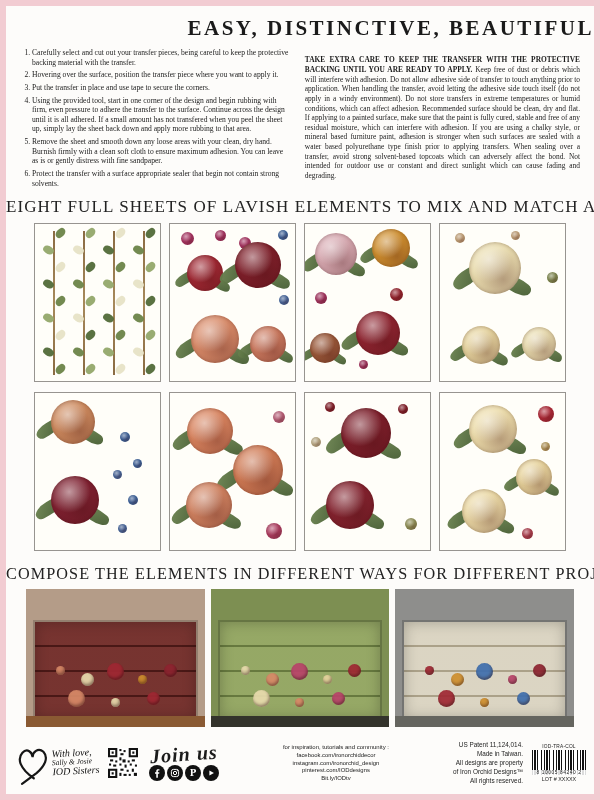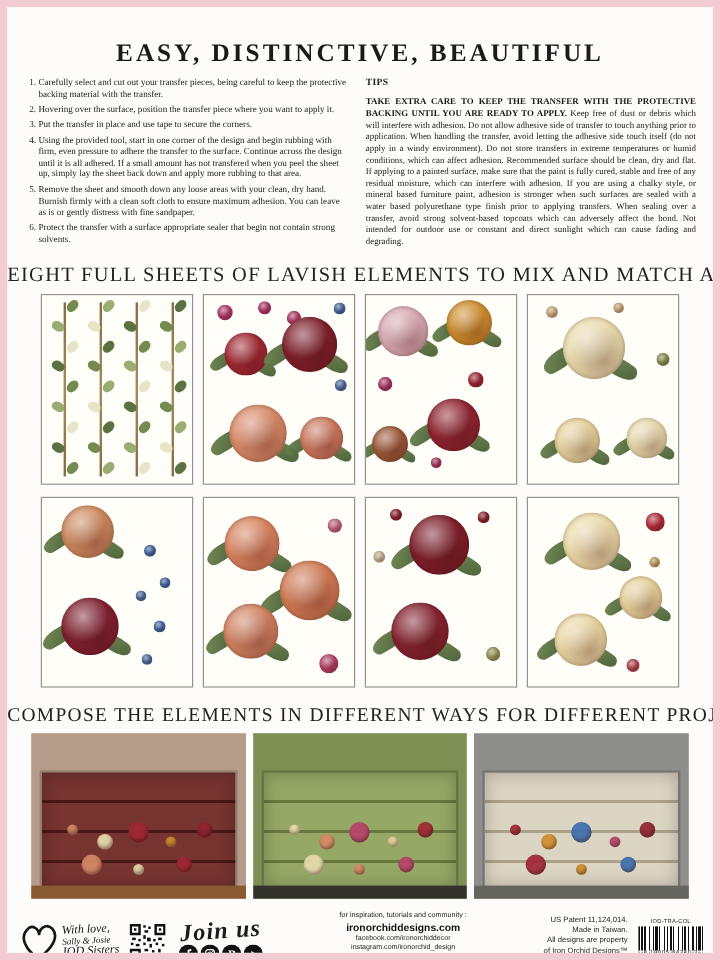--- a/index.html
+++ b/index.html
@@ -1,21 +1,21 @@
 <!DOCTYPE html>
 <html><head>
 <meta charset="utf-8">
 <style>
   html,body{margin:0;padding:0;}
   body{width:600px;height:800px;background:#fff;font-family:"Liberation Serif",serif;color:#1b1b1b;}
   .package{position:absolute;inset:0;width:600px;height:800px;box-sizing:border-box;
     background:#fdfcfa;border:6px solid #f2ccd2;overflow:hidden;}
 
   
-  .main-title{margin-top:26px;text-align:center;font-weight:bold;font-size:21px;
+  .main-title{margin-top:10px;text-align:right;font-weight:bold;font-size:21px;
     letter-spacing:2.5px;color:#1a1a1a;}
   .cols{display:flex;gap:16px;padding:7px 14px 0 14px;}
   .col-left{width:48%;}
   .col-right{flex:1;}
   .col-heading{font-weight:bold;font-size:8px;letter-spacing:.3px;margin:0 0 3px 0;}
   ol.instructions{margin:0;padding-left:12px;font-size:7.6px;line-height:1.27;}
   ol.instructions li{margin-bottom:3px;}
   .tips-text{font-size:7.4px;line-height:1.3;text-align:justify;}
   .tips-lead{font-weight:bold;}
 
@@ -83,21 +83,20 @@
       <ol class="instructions">
           <li>Carefully select and cut out your transfer pieces, being careful to keep the protective backing material with the transfer.</li>
           <li>Hovering over the surface, position the transfer piece where you want to apply it.</li>
           <li>Put the transfer in place and use tape to secure the corners.</li>
           <li>Using the provided tool, start in one corner of the design and begin rubbing with firm, even pressure to adhere the transfer to the surface. Continue across the design until it is all adhered. If a small amount has not transfered when you peel the sheet up, simply lay the sheet back down and apply more rubbing to that area.</li>
           <li>Remove the sheet and smooth down any loose areas with your clean, dry hand. Burnish firmly with a clean soft cloth to ensure maximum adhesion. You can leave as is or gently distress with fine sandpaper.</li>
           <li>Protect the transfer with a surface appropriate sealer that begin not contain strong solvents.</li>
         </ol>
     </div>
     <div class="col-right">
-      <p class="col-heading">TIPS</p>
       <p class="tips-text"><span class="tips-lead">TAKE EXTRA CARE TO KEEP THE TRANSFER WITH THE PROTECTIVE BACKING UNTIL YOU ARE READY TO APPLY.</span> <span>Keep free of dust or debris which will interfere with adhesion. Do not allow adhesive side of transfer to touch anything prior to application. When handling the transfer, avoid letting the adhesive side touch itself (do not apply in a windy environment). Do not store transfers in extreme temperatures or humid conditions, which can affect adhesion. Recommended surface should be clean, dry and flat. If applying to a painted surface, make sure that the paint is fully cured, stable and free of any residual moisture, which can interfere with adhesion. If you are using a chalky style, or mineral based furniture paint, adhesion is stronger when such surfaces are sealed with a water based polyurethane type finish prior to applying transfers. When sealing over a transfer, avoid strong solvent-based topcoats which can adversely affect the bond. Not intended for outdoor use or constant and direct sunlight which can cause fading and degrading.</span></p>
     </div>
   </div>
 
   <div class="section-heading">EIGHT FULL SHEETS OF LAVISH ELEMENTS TO MIX AND MATCH AT WILL</div>
 
   <div class="sheets">
       <div class="sheet" title="Four vertical strands of variegated ivy leaves on thin brown stems">
         <div class="vine" style="left: 14%;"></div>
         <div class="vleaf" style="left: calc(14% + 2px); top: 3%; background: rgb(107, 132, 72); transform: rotate(-35deg);"></div>
@@ -359,21 +358,20 @@
             <svg viewBox="0 0 24 24">
               <circle cx="12" cy="12" r="12" fill="#111"></circle>
               <path d="M9.6 8.4l6.8 3.6-6.8 3.6z" fill="#fff"></path>
             </svg>
           </span>
         </div>
     </div>
 
     <div class="community">
       <div class="intro">for inspiration, tutorials and community :</div>
-      <div class="website">ironorchiddesigns.com</div>
       <div>
           <div class="link">facebook.com/ironorchiddecor</div>
           <div class="link">instagram.com/ironorchid_design</div>
           <div class="link">pinterest.com/IODdesigns</div>
           <div class="link">Bit.ly/IODtv</div>
         </div>
     </div>
 
     <div class="legal">
         <div>US Patent 11,124,014.</div>

